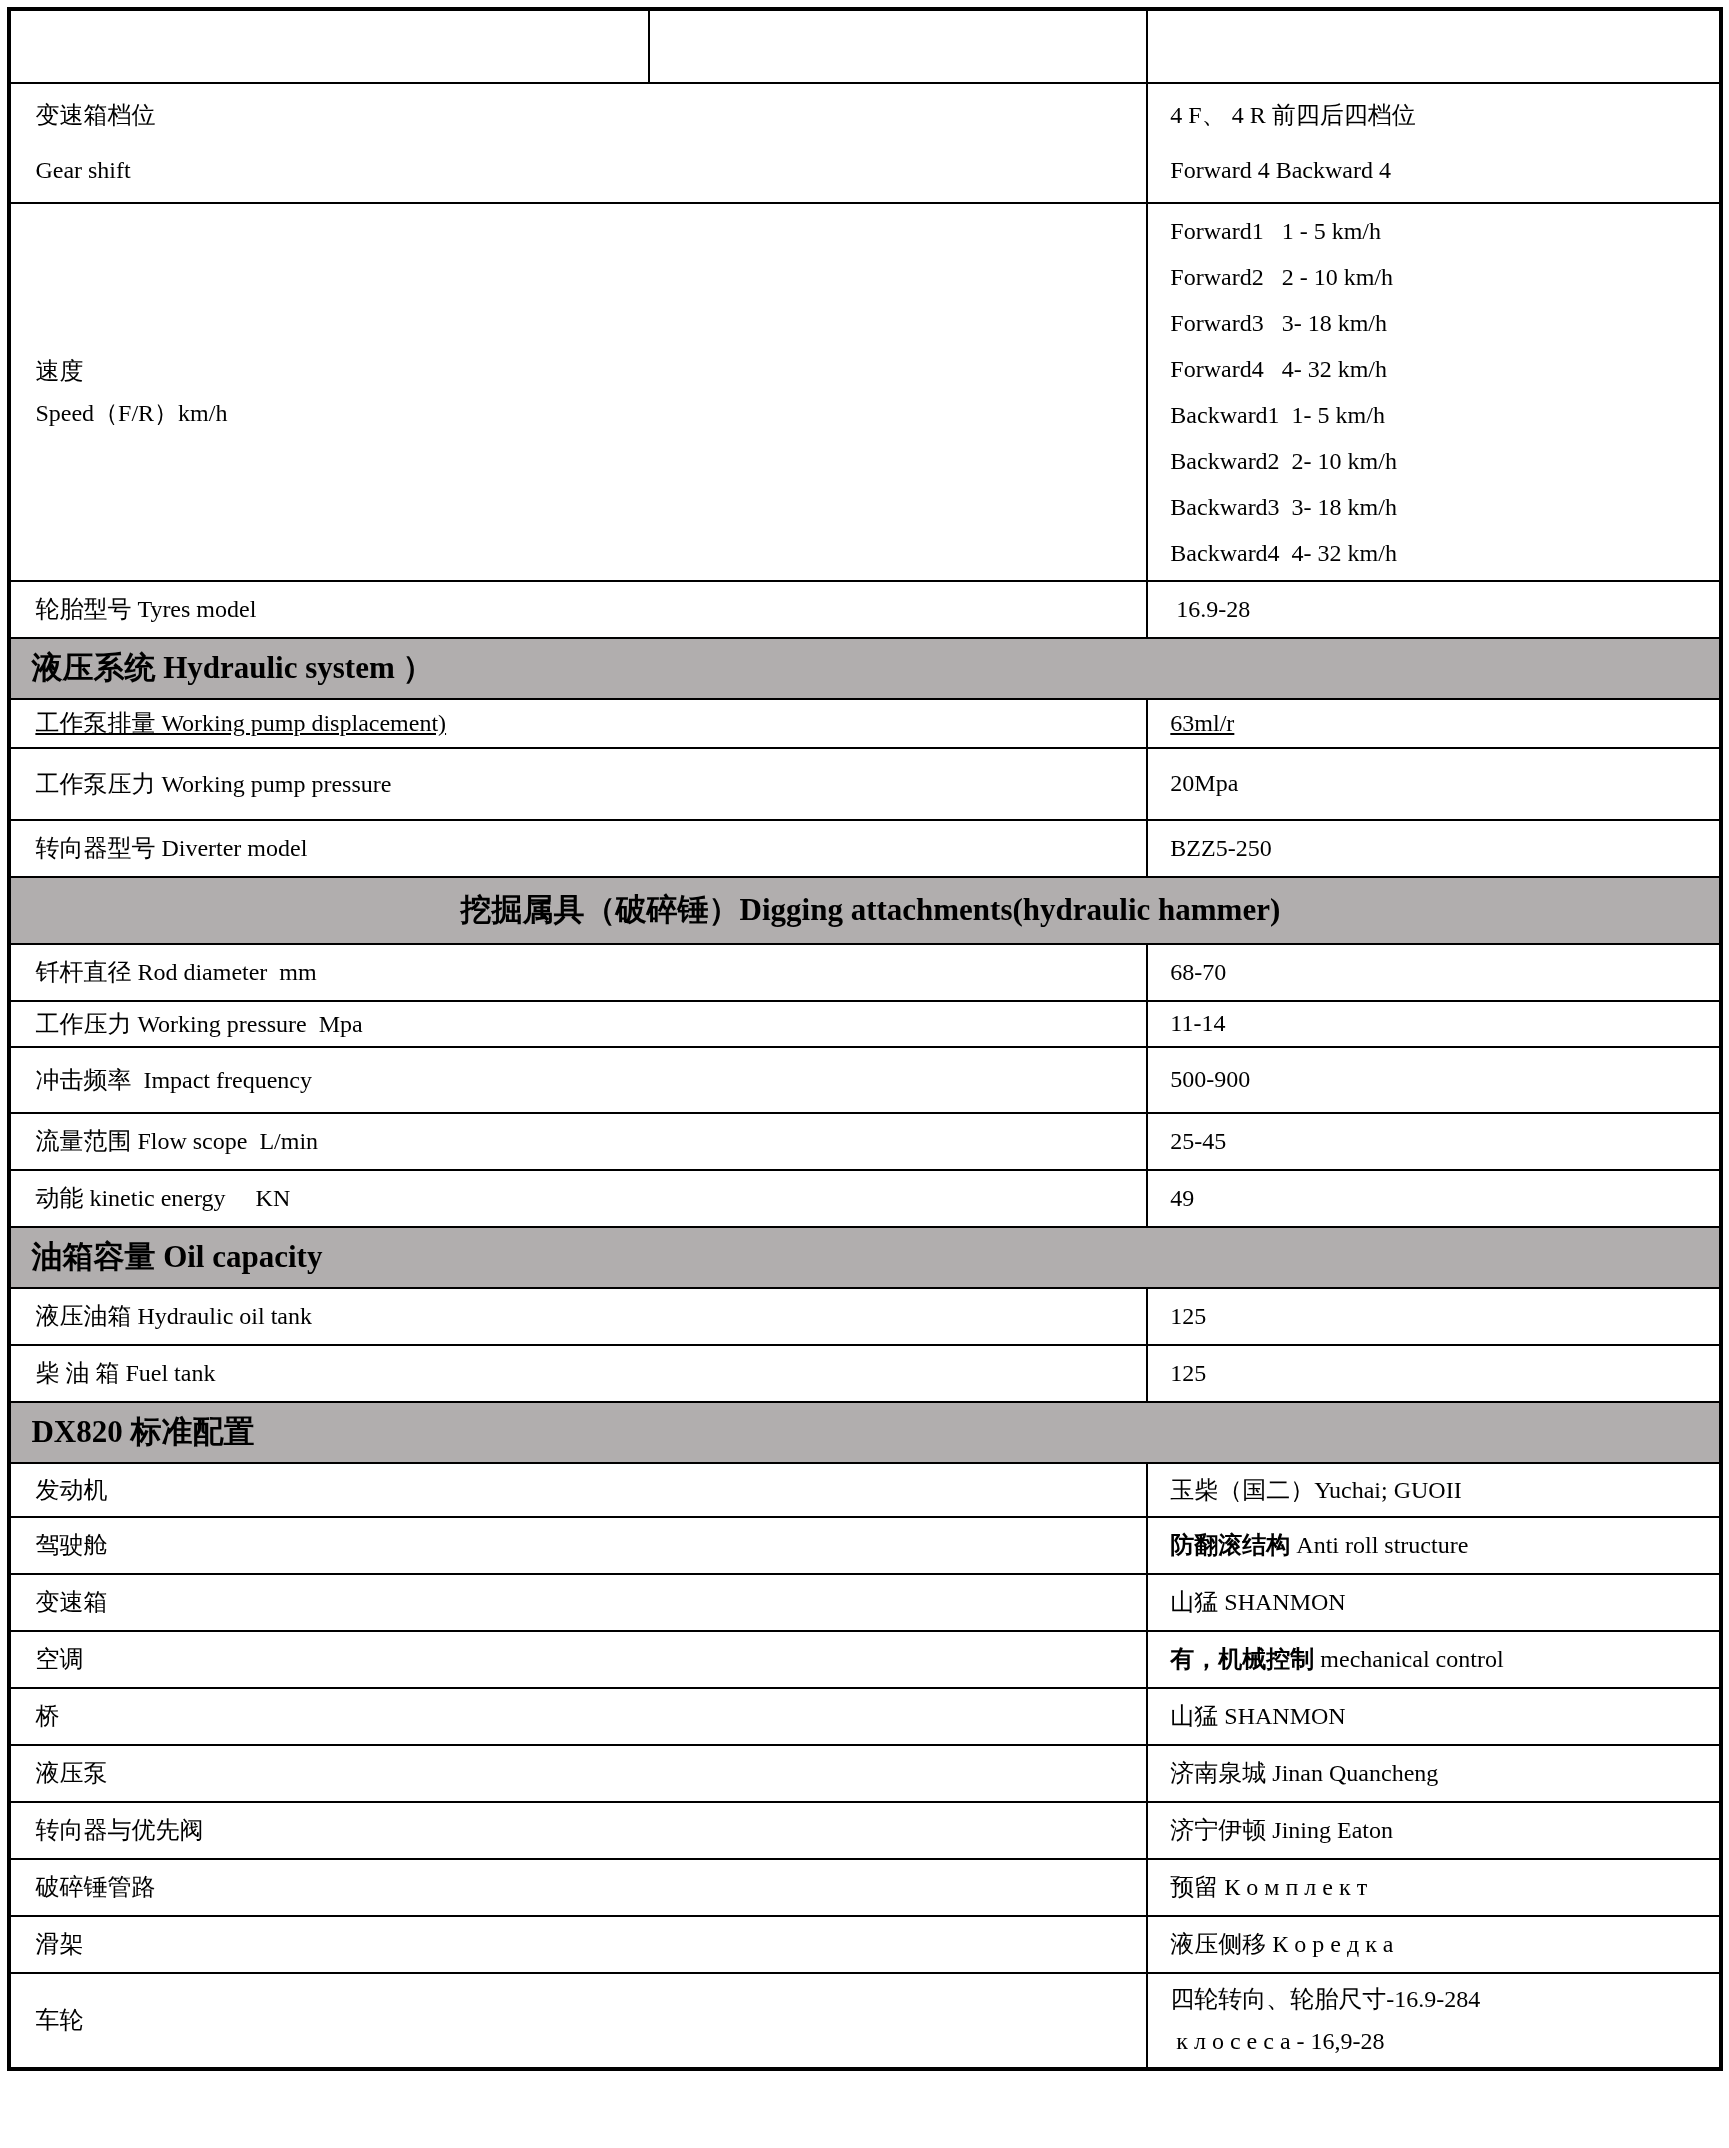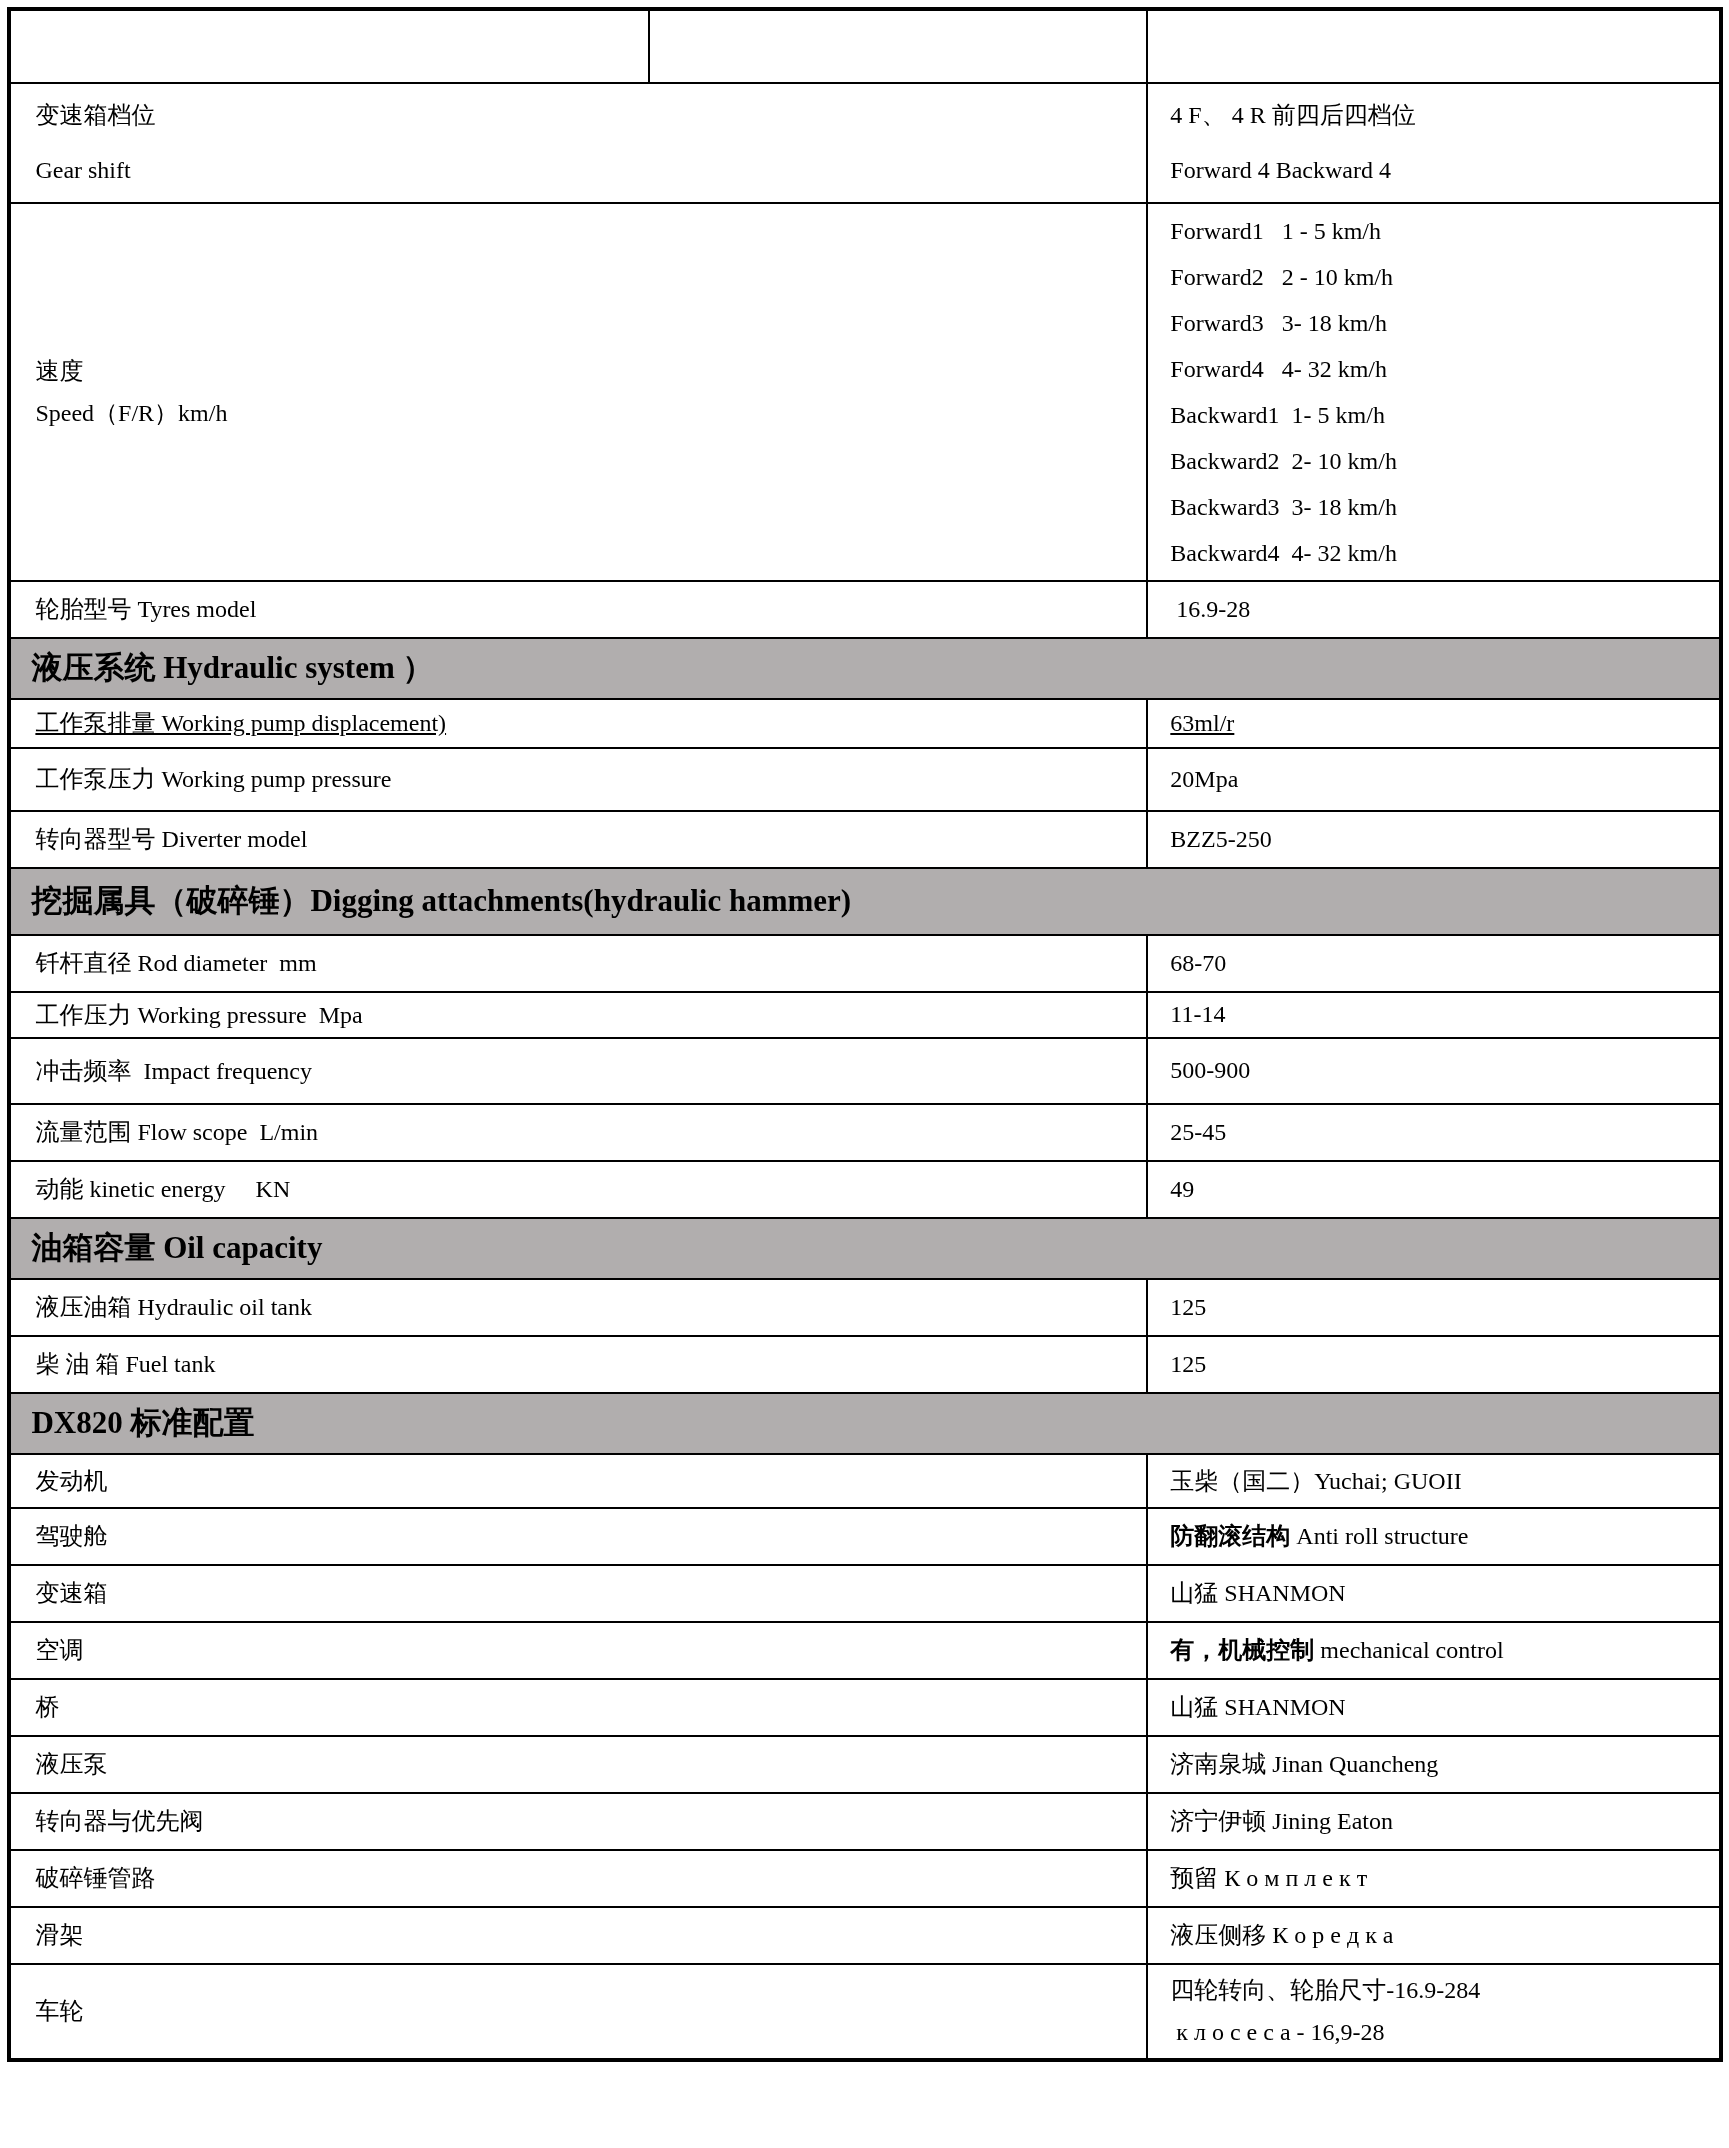--- a/index.html
+++ b/index.html
@@ -86,29 +86,29 @@
           <td colspan="2" class="label-cell">轮胎型号 Tyres model</td>
           <td class="value-cell"> 16.9-28</td>
         </tr>
         <tr style="height: 61px;">
           <td colspan="3" class="section-cell" style="background: rgb(177, 174, 174);">液压系统 Hydraulic system ）</td>
         </tr>
         <tr style="height: 49px; text-decoration: underline;">
           <td colspan="2" class="label-cell">工作泵排量 Working pump displacement)</td>
           <td class="value-cell">63ml/r</td>
         </tr>
-        <tr style="height: 63px;">
+        <tr style="height: 72px;">
           <td colspan="2" class="label-cell">工作泵压力 Working pump pressure</td>
           <td class="value-cell">20Mpa</td>
         </tr>
         <tr style="height: 57px;">
           <td colspan="2" class="label-cell">转向器型号 Diverter model</td>
           <td class="value-cell">BZZ5-250</td>
         </tr>
-        <tr style="height: 67px;">
+        <tr style="height: 67px; text-align: center;">
           <td colspan="3" class="section-cell" style="background: rgb(177, 174, 174);">挖掘属具（破碎锤）Digging attachments(hydraulic hammer)</td>
         </tr>
         <tr style="height: 57px;">
           <td colspan="2" class="label-cell">钎杆直径 Rod diameter  mm</td>
           <td class="value-cell">68-70</td>
         </tr>
         <tr style="height: 46px; font-family: Liberation Serif, serif;">
           <td colspan="2" class="label-cell">工作压力 Working pressure  Mpa</td>
           <td class="value-cell">11-14</td>
         </tr>

